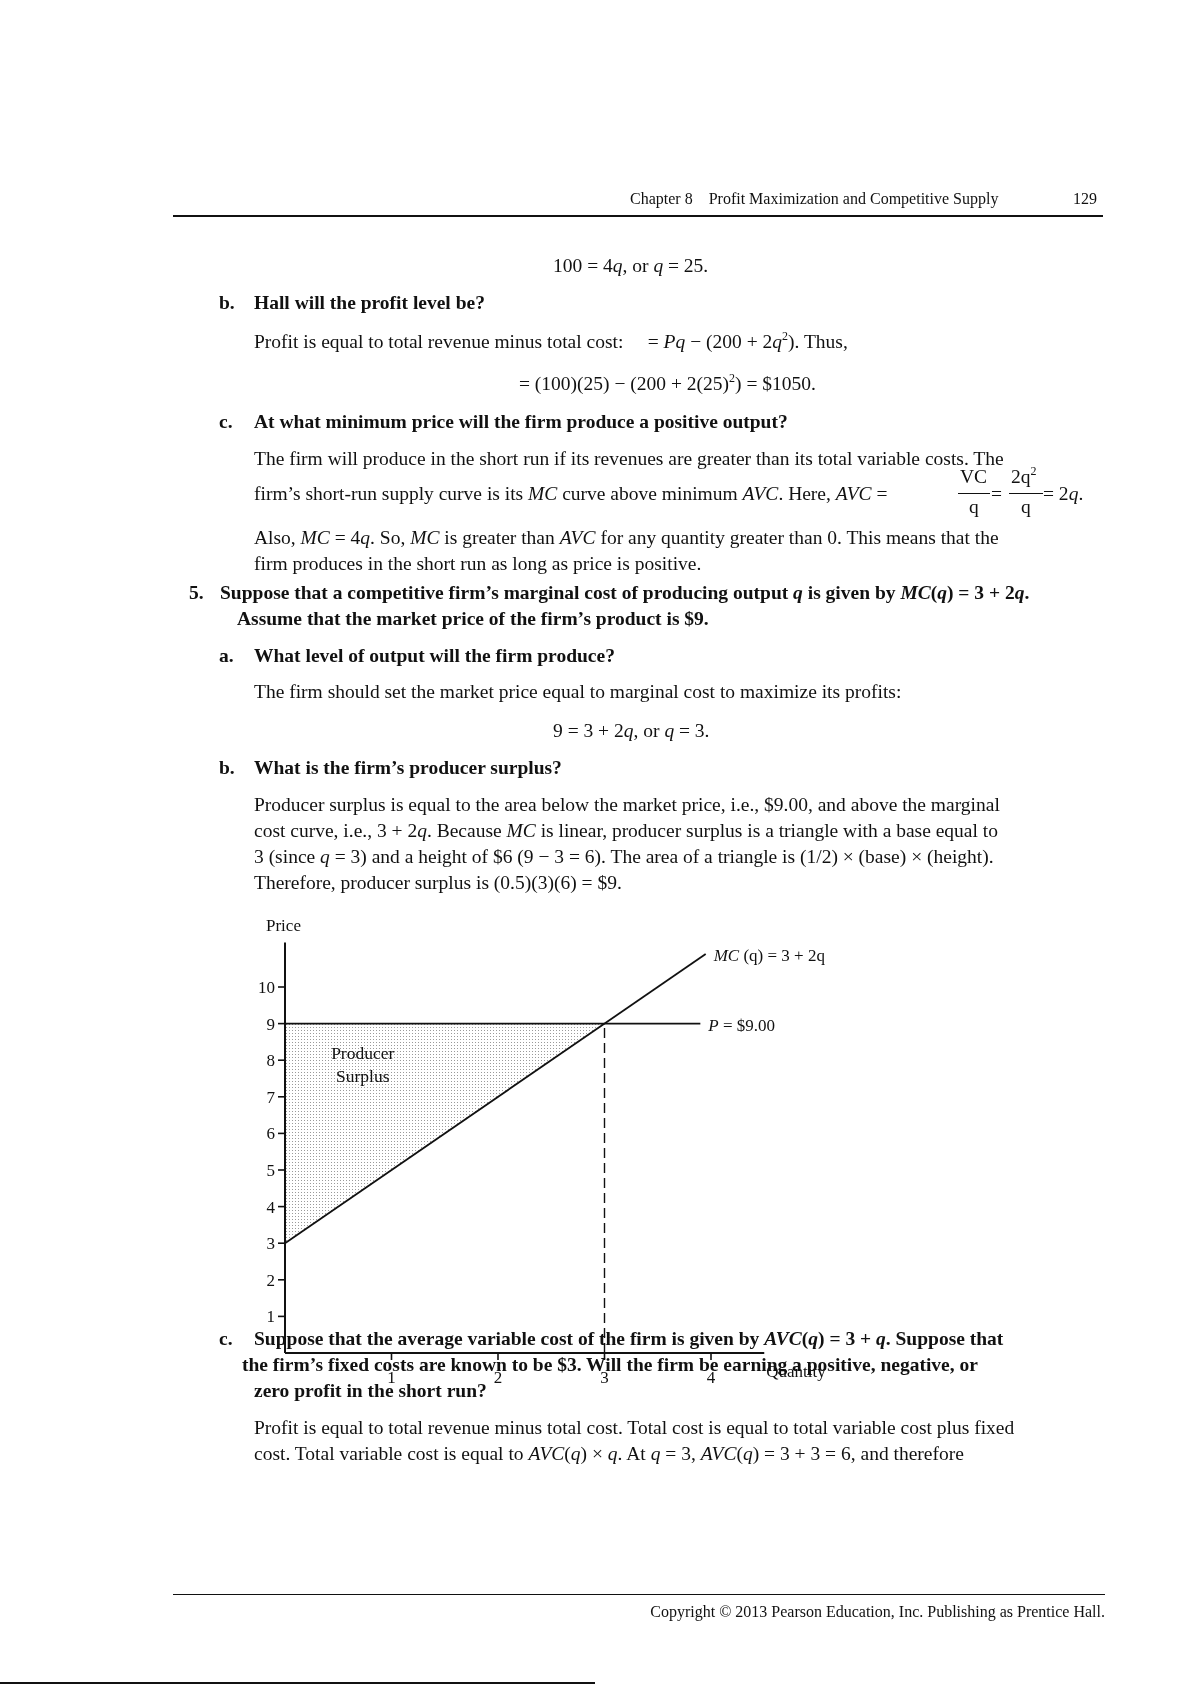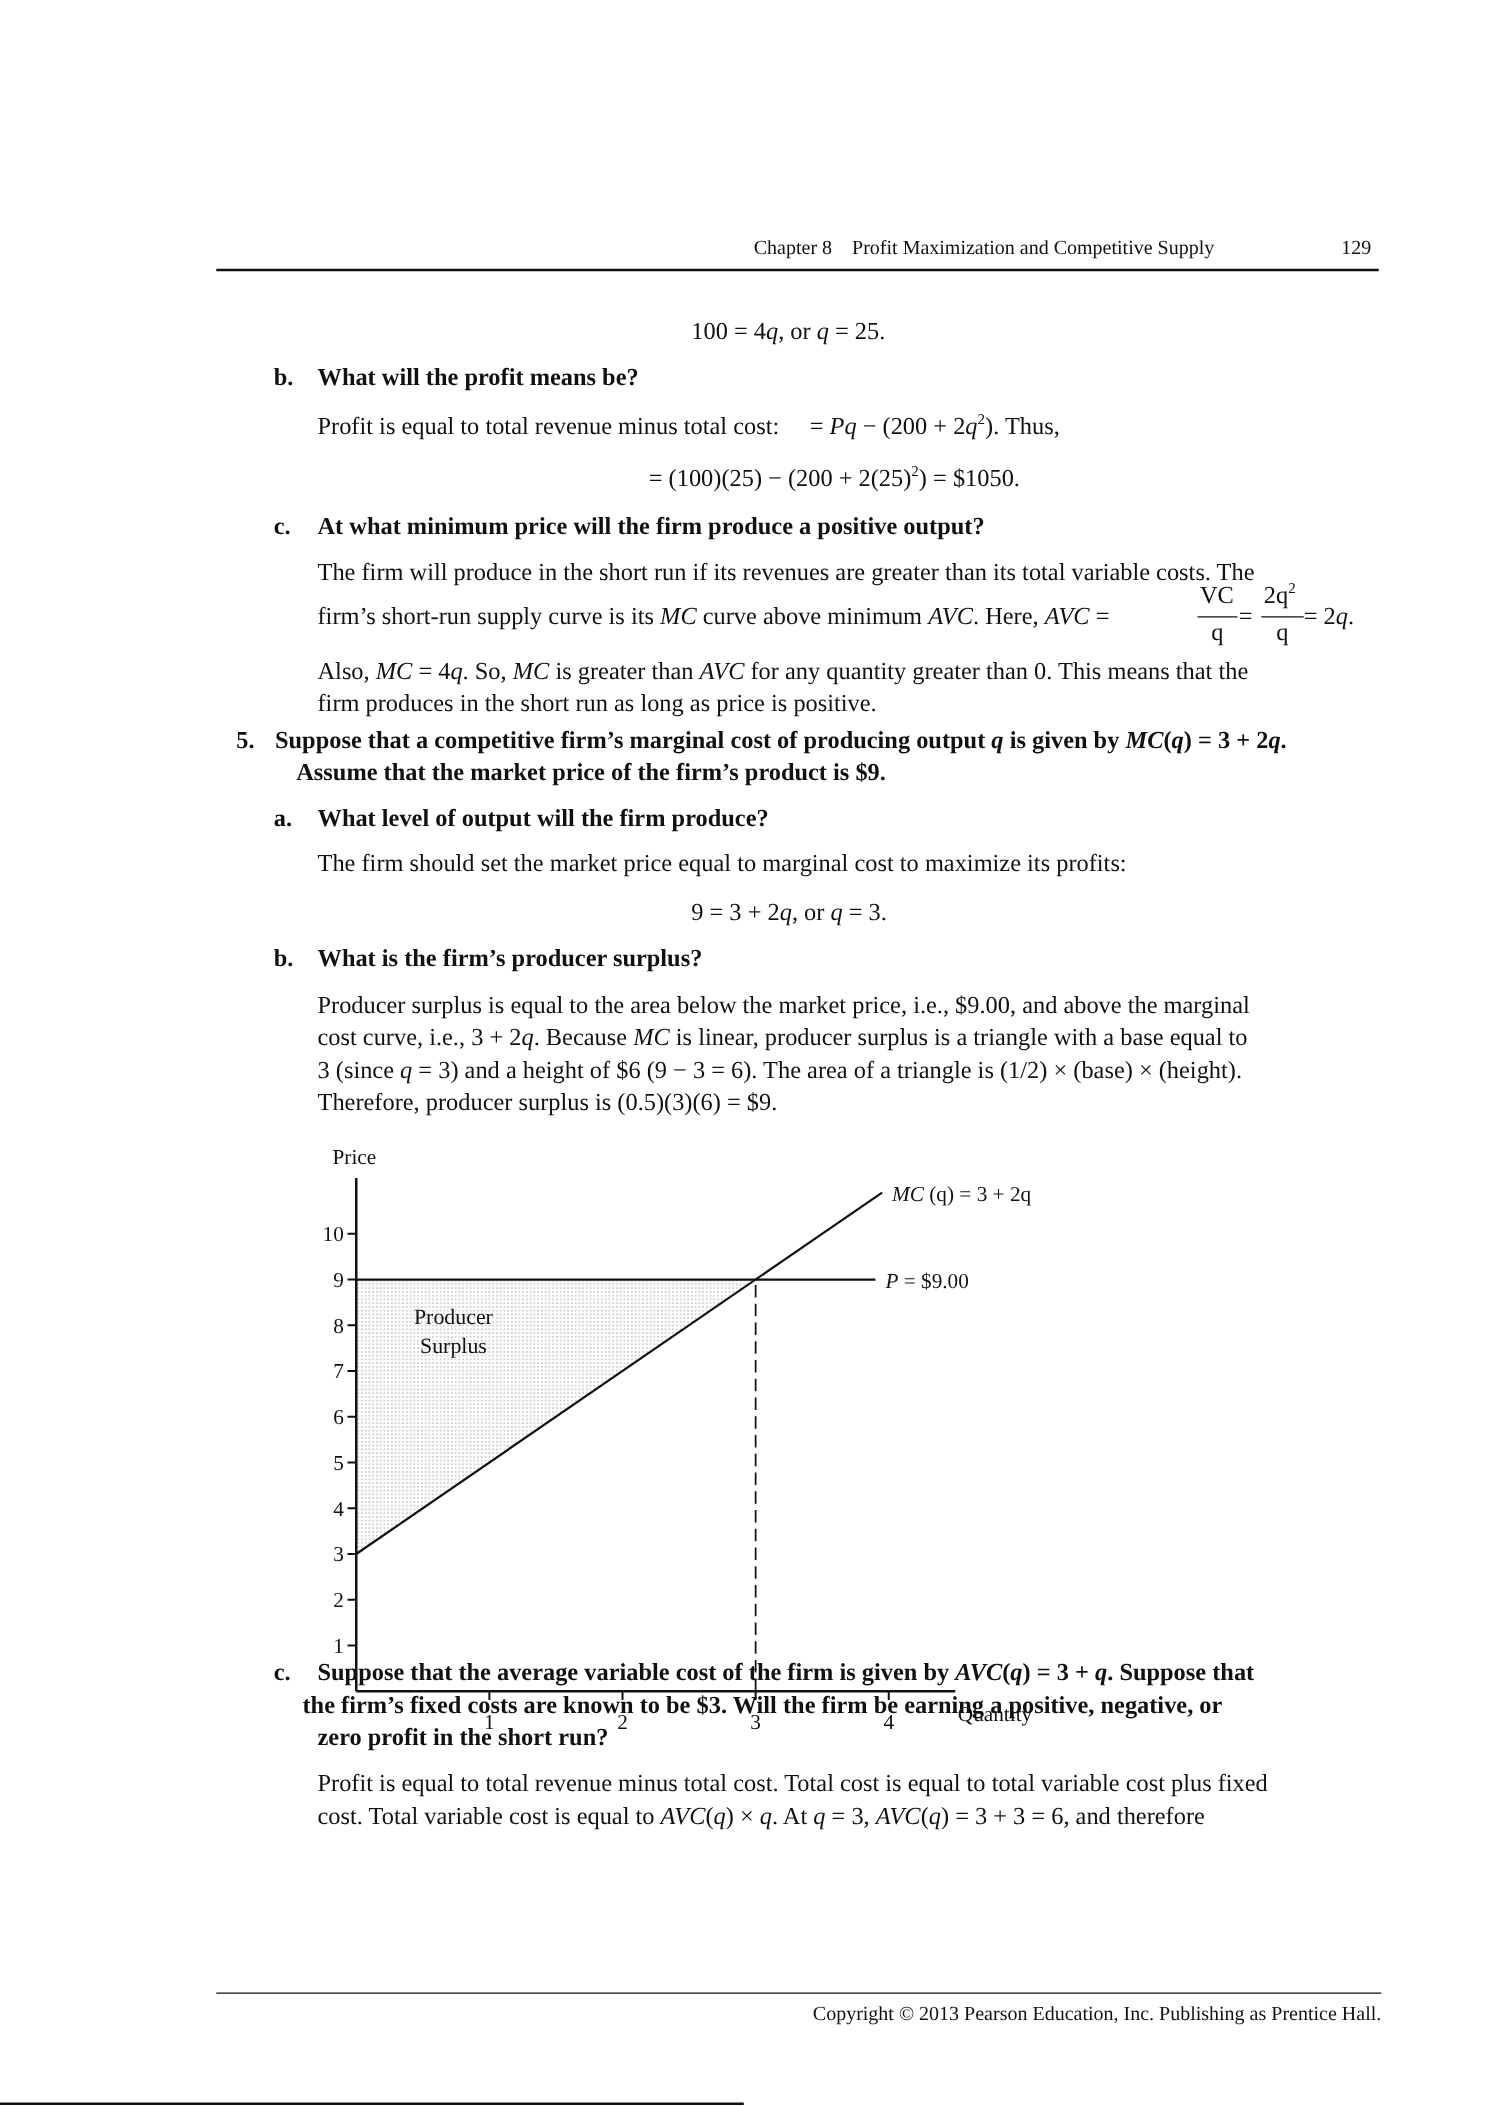--- a/index.html
+++ b/index.html
@@ -15,33 +15,33 @@
   .hdr { font-size: 16px; }
   .center { text-align: right; }
   sup { font-size: 12px; vertical-align: 8px; line-height: 0; }
   .frac { position: absolute; font-size: 19.5px; }
   .fracbar { position: absolute; height: 1px; background: #111; }
   svg text { font-family: "Liberation Serif", serif; fill: #111; }
 </style>
 </head>
 <body>
 
-<div class="abs hdr" style="left:603px; top:190px;text-align:right;">
+<div class="abs hdr" style="left:630px; top:190px;text-align:right;">
   <span>Chapter 8</span>&nbsp;&nbsp;&nbsp;
   <span>Profit Maximization and Competitive Supply</span>
 </div>
 <div class="abs hdr" style="left:1073px; top:190px;">129</div>
 <div class="rule" style="left:173px; top:215px; width:930px;"></div>
 
 <div class="abs txt" style="left:553px; top:253px;">
   <span>100 = 4</span><span class="i">q</span><span>, or </span><span class="i">q</span><span> = 25.</span>
 </div>
 
 <div class="abs txt b" style="left:219px; top:290px;">b.</div>
-<div class="abs txt b" style="left:254px; top:290px;">What will the profit means be?</div>
+<div class="abs txt b" style="left:254px; top:290px;">Hall will the profit level be?</div>
 
 <div class="abs txt" style="left:254px; top:329px;text-align:right;">
   <span>Profit is equal to total revenue minus total cost:</span>&nbsp;&nbsp;&nbsp;&nbsp;
   <span>= </span><span class="i">Pq</span><span> − (200 + 2</span><span class="i">q</span><sup>2</sup><span>). Thus,</span>
 </div>
 <div class="abs txt" style="left:483px; top:371px;margin-left:36px;">
   <span>= (100)(25) − (200 + 2(25)</span><sup>2</sup><span>) = $1050.</span>
 </div>
 
 <div class="abs txt b" style="left:219px; top:409px;">c.</div>

